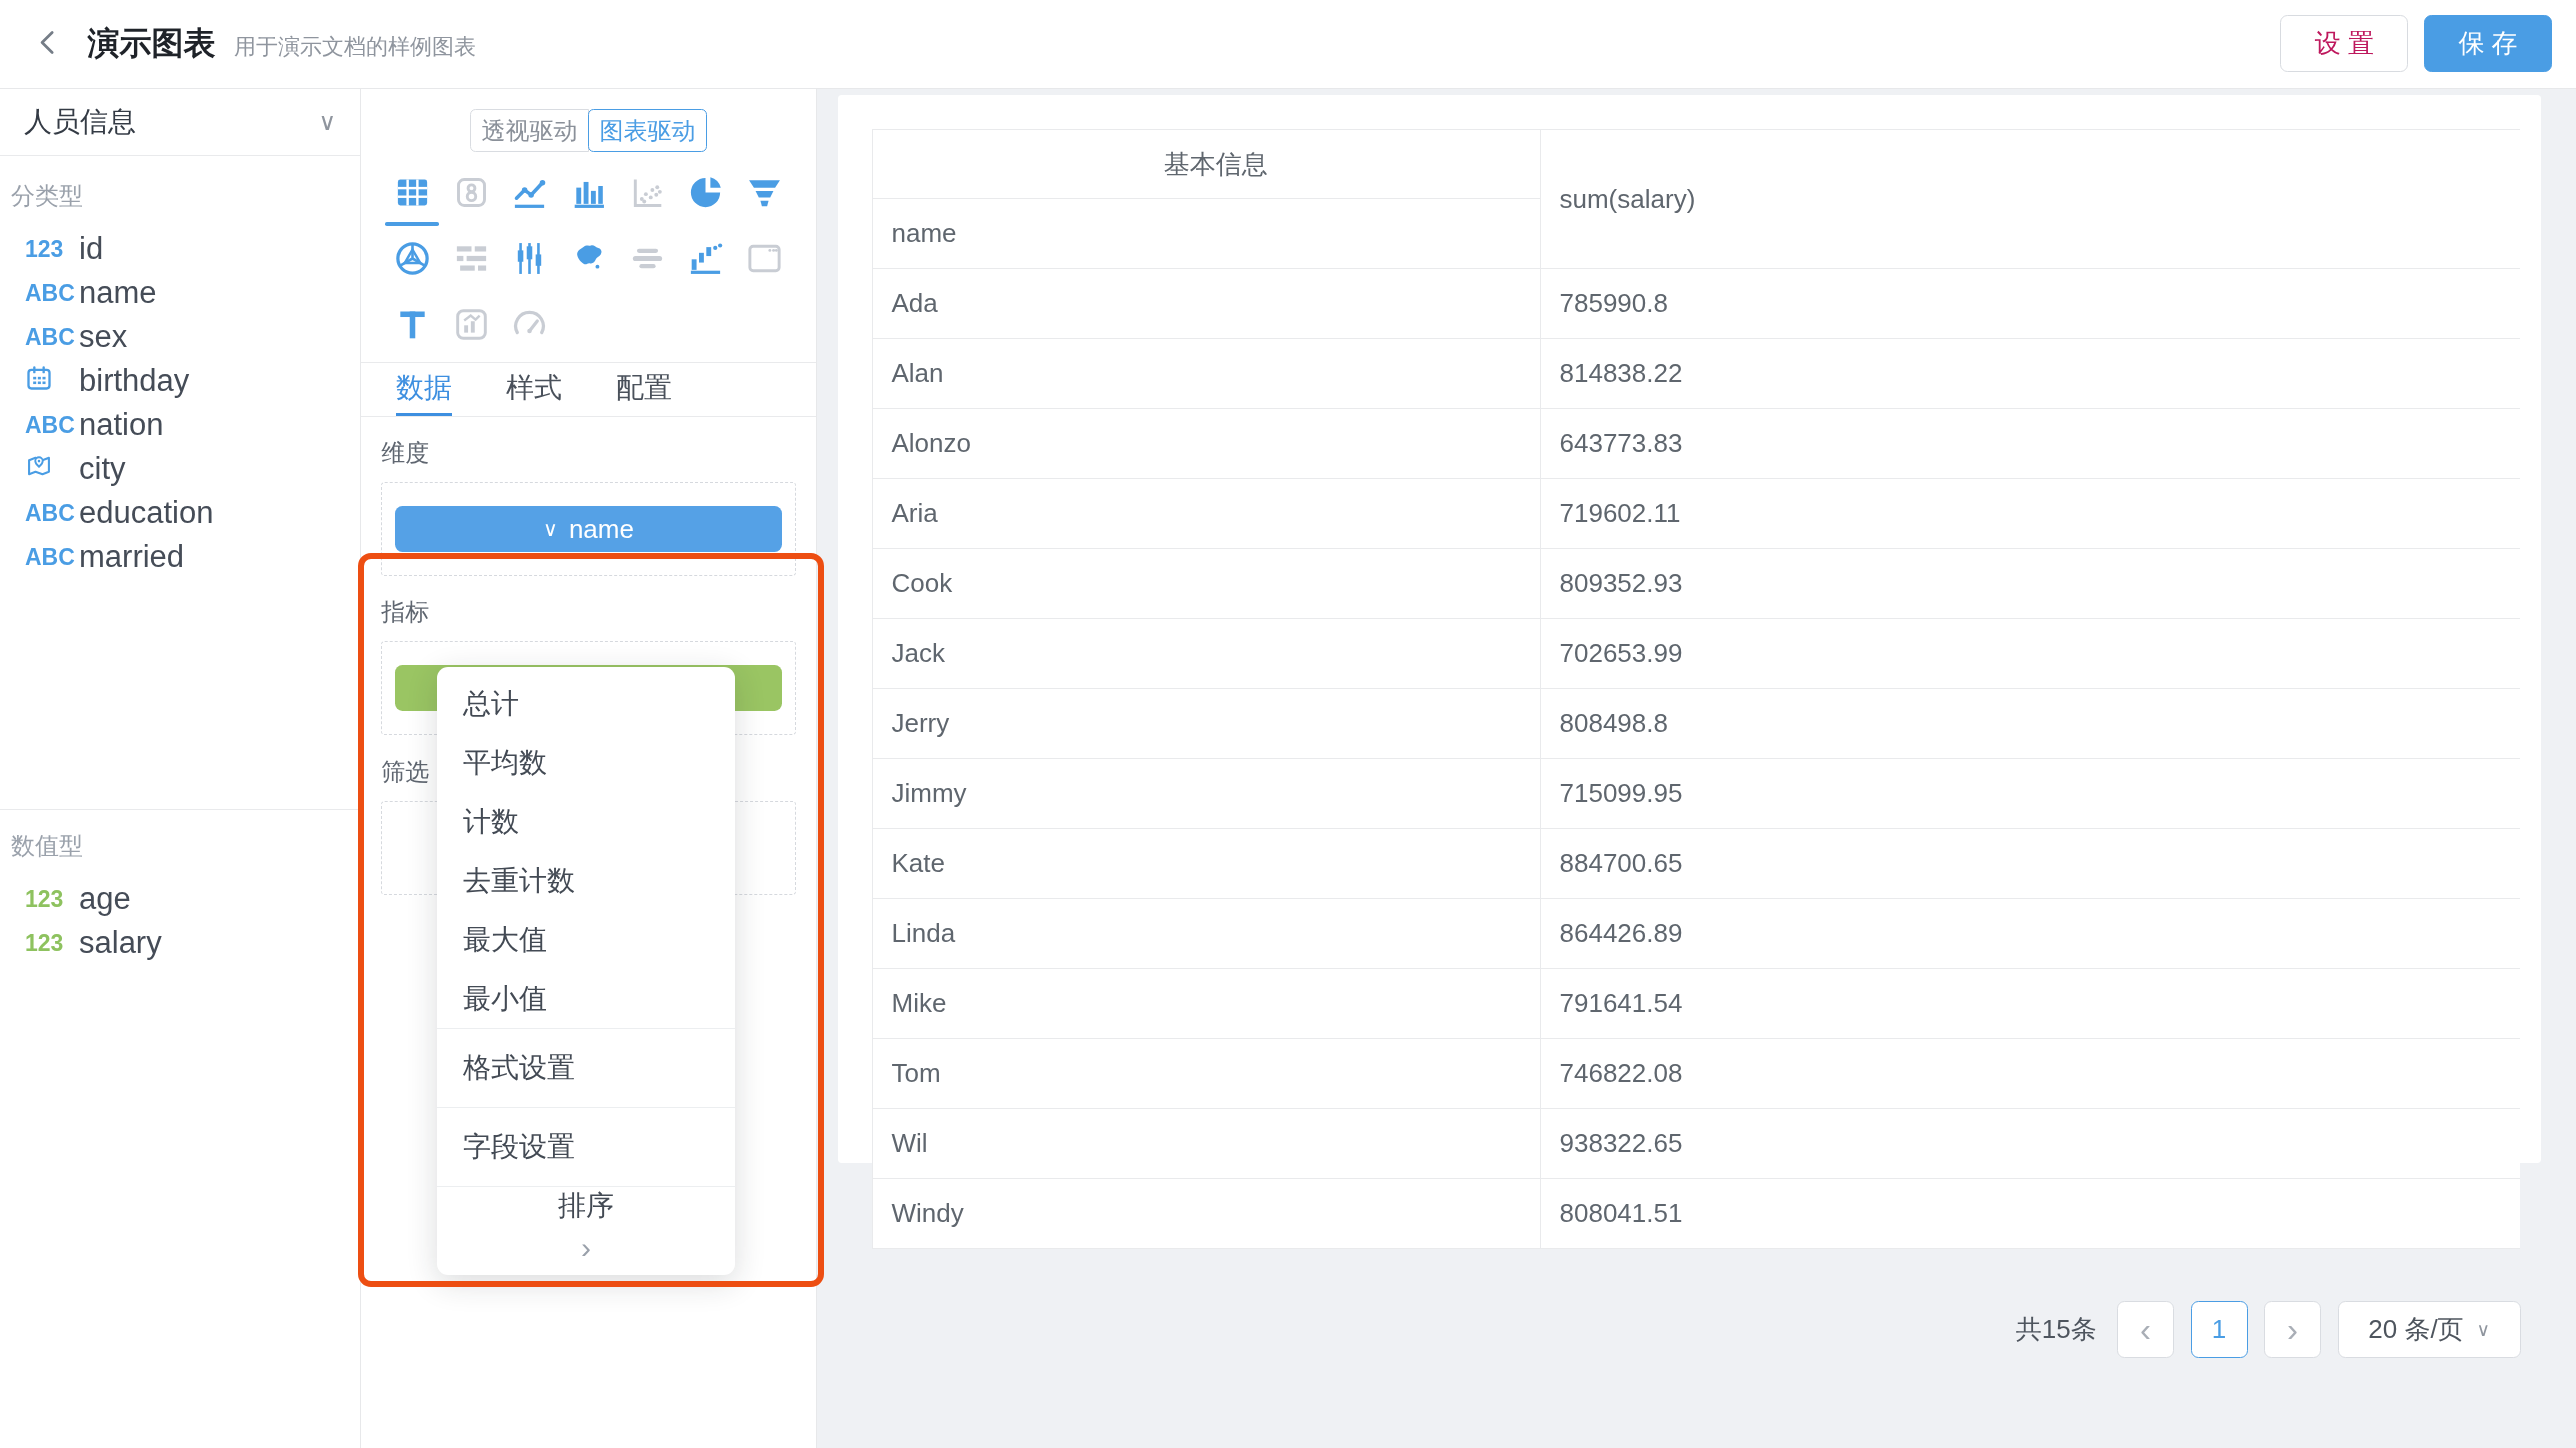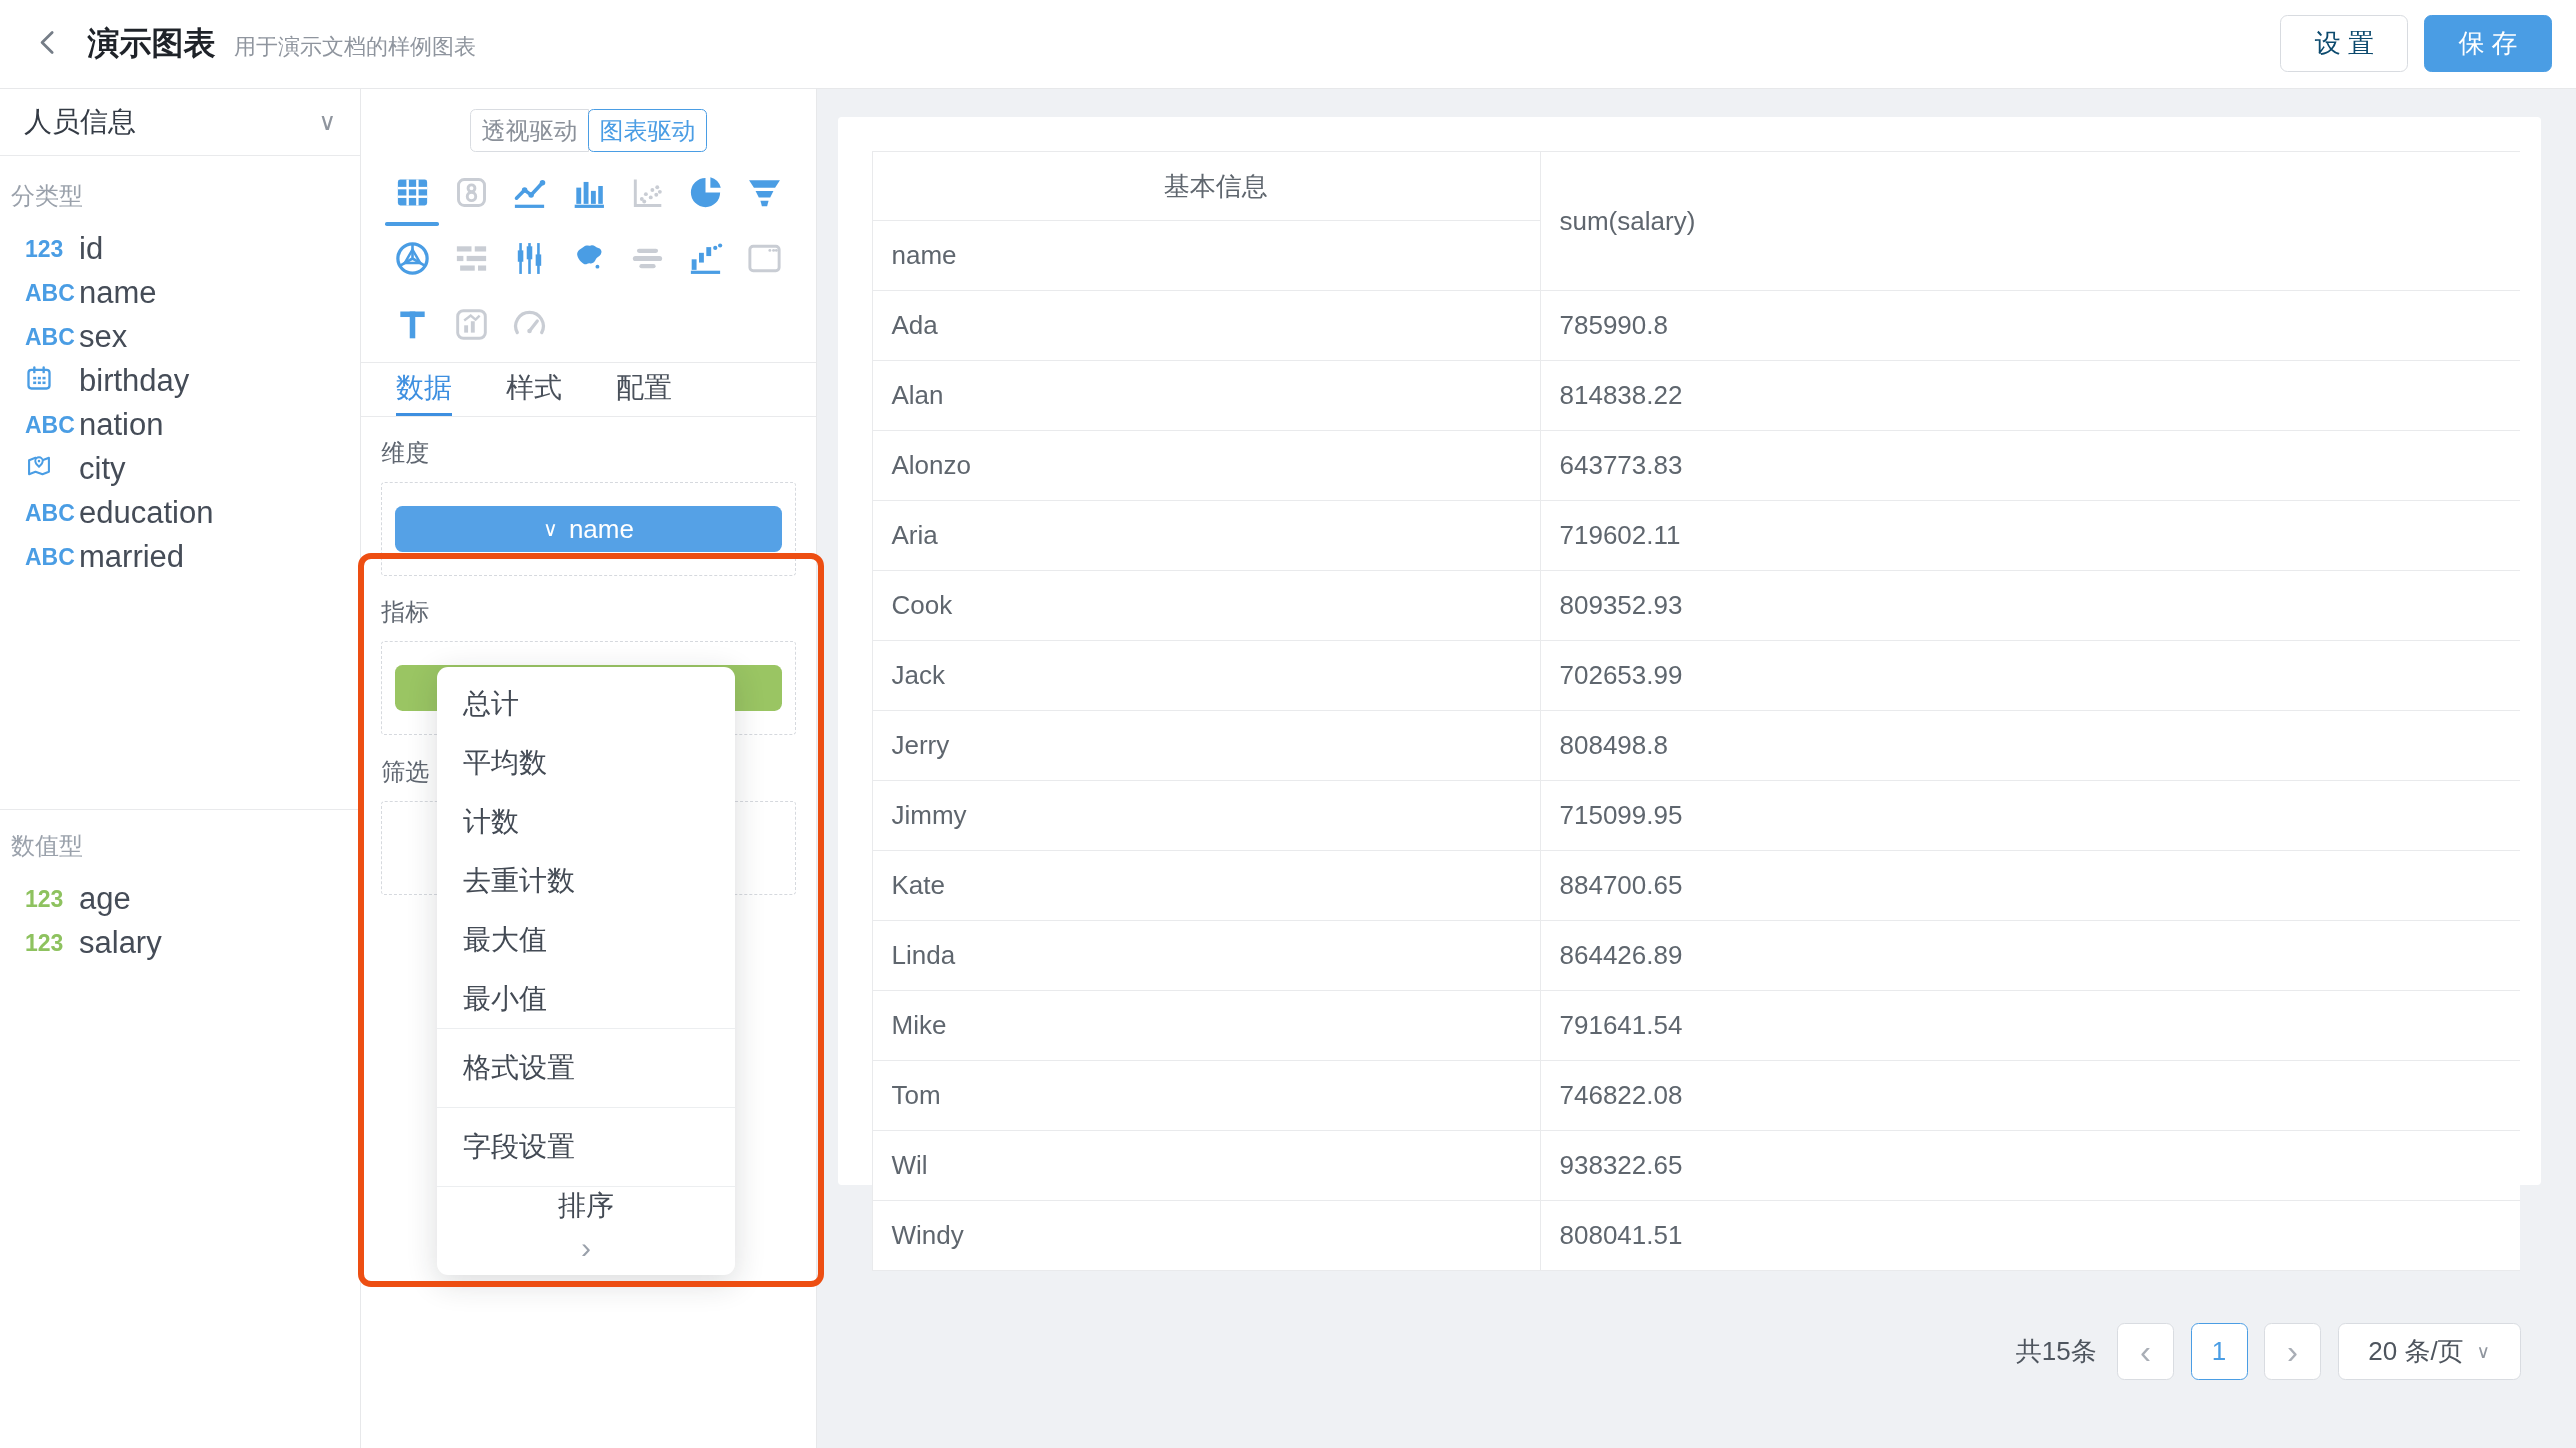--- a/index.html
+++ b/index.html
@@ -8,21 +8,21 @@
 
   
   .topbar { position:absolute; left:0; top:0; width:2576px; height:89px; background:#fff;
             border-bottom:0.9px solid #e7e8ea; display:flex; align-items:center; padding:0 28px; z-index:10; }
   .back-btn { width:41px; height:41px; display:flex; align-items:center; justify-content:center; cursor:pointer; }
   .page-title { font-size:32px; font-weight:700; color:#1f2329; margin-left:18.5px; }
   .page-subtitle { font-size:22px; color:#8f959e; margin-left:18.5px; padding-top:5.5px; }
   .topbar-actions { position:absolute; right:24px; top:15px; display:flex; gap:15.7px; }
   .btn { height:57px; width:128px; display:flex; align-items:center; justify-content:center;
          border-radius:7.4px; font-size:26px; cursor:pointer; }
-  .btn-plain { background:#fff; border:0.9px solid #d8dbe0; color:#0c4a6e; }
+  .btn-plain { background:#fff; border:0.9px solid #d8dbe0; color:#be185d; }
   .btn-primary { background:#4a9de4; border:0.9px solid #4a9de4; color:#fff; }
 
   
   .sidebar { position:absolute; left:0; top:89px; width:361px; height:1360px; background:#fff;
              border-right:0.9px solid #e7e8ea; }
   .dataset-row { height:67px; display:flex; align-items:center; justify-content:space-between;
                  padding:0 24px; border-bottom:0.9px solid #e9eaec; cursor:pointer;text-align:center; }
   .dataset-name { font-size:28px; color:#343b45; }
   .chev { color:#8f959e; font-size:24px; }
   .fields-block { padding:24px 0 0 11px; }
@@ -74,21 +74,21 @@
         box-shadow:0 7.4px 31px rgba(31,35,41,.16); z-index:60; padding:7.4px 0 9.2px; }
   .agg-item { height:59px; display:flex; align-items:center; padding:0 26px; font-size:28px;
         color:#434a54; cursor:pointer; }
   .agg-item.special { height:78px; }
   .agg-sep { border-top:0.9px solid #eceef0; }
   .sort-row { justify-content:space-between;flex-direction:column; }
   .sort-arrow { color:#9aa1ab; font-size:30px; }
 
   
   .main { position:absolute; left:817px; top:89px; width:1759px; height:1360px; background:#eff1f4; }
-  .card { position:absolute; left:21px; top:28px; width:1703px; height:1068px; background:#fff; border-radius:3.7px;padding-left:28px; }
+  .card { position:absolute; left:21px; top:6px; width:1703px; height:1068px; background:#fff; border-radius:3.7px;padding-left:28px; }
   .table-wrap { position:absolute; left:34px; top:34px; width:1648px; height:1133px; overflow:hidden; }
   table.grid { border-collapse:collapse; table-layout:fixed; width:1648px; }
   table.grid td { border:1.8px solid #e9eaec; font-size:26px; color:#5f666e; height:70px;
         padding:0 0 0 18.5px; background:#fff; }
   td.center { text-align:center; padding-left:0; }
   tr.group-row td { height:69px; }
 
   
   .pagination { position:absolute; right:20.3px; top:1206px; display:flex; align-items:center; gap:16.6px; }
   .pg-total { font-size:26px; color:#4e555e; margin-right:3.7px; }

